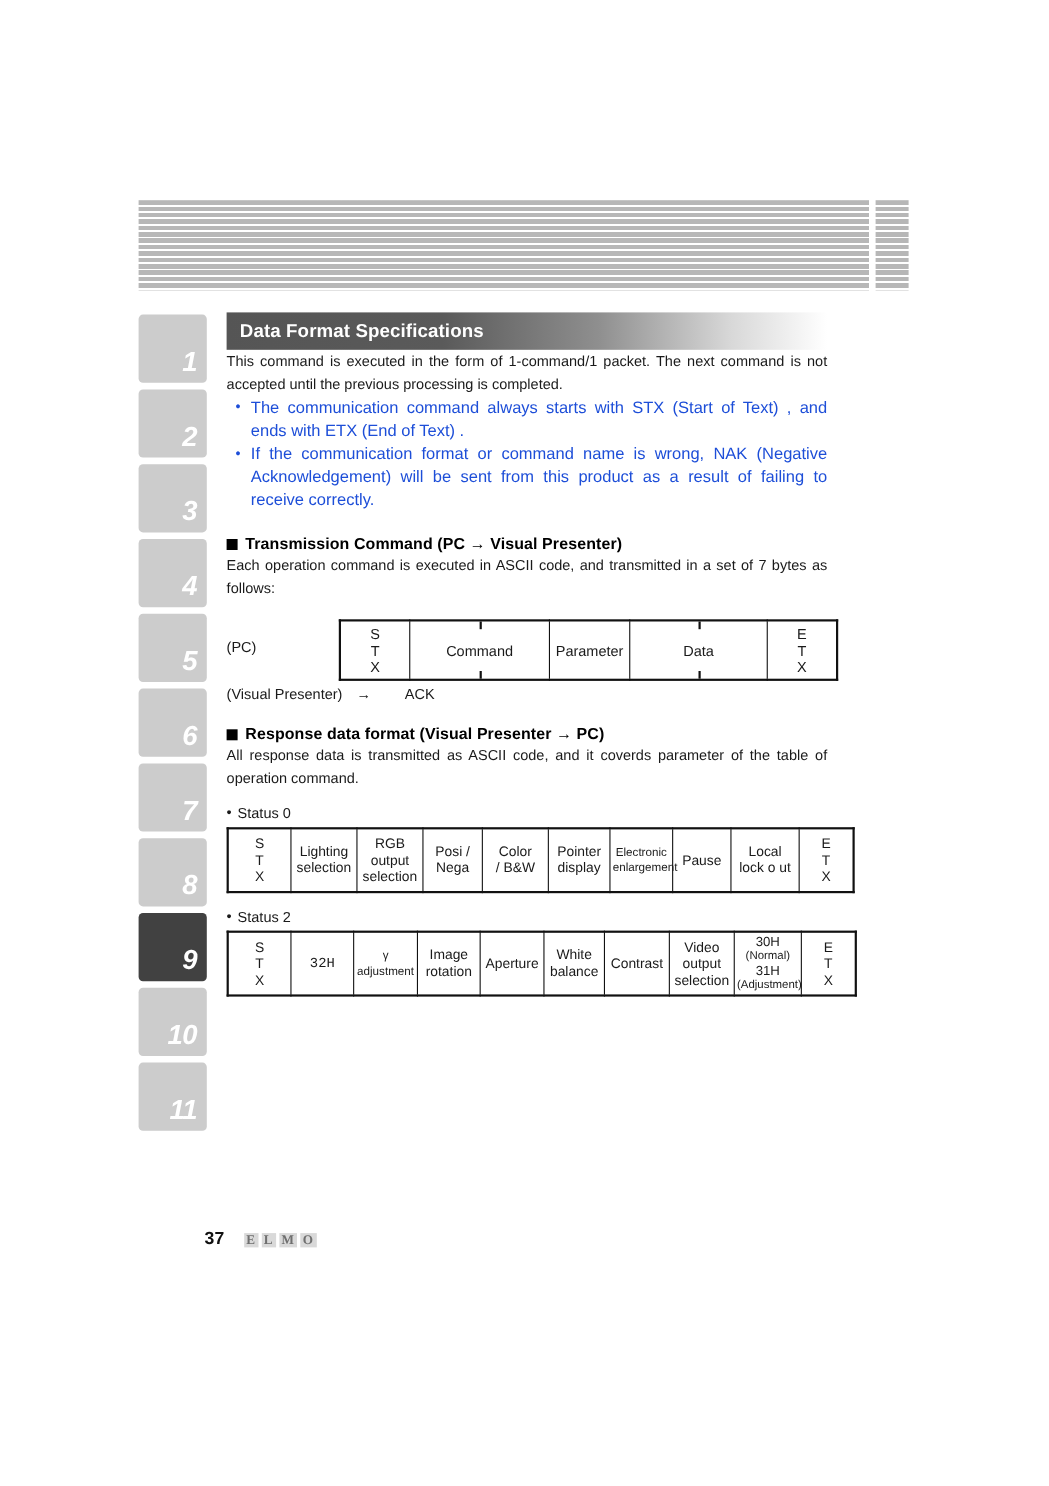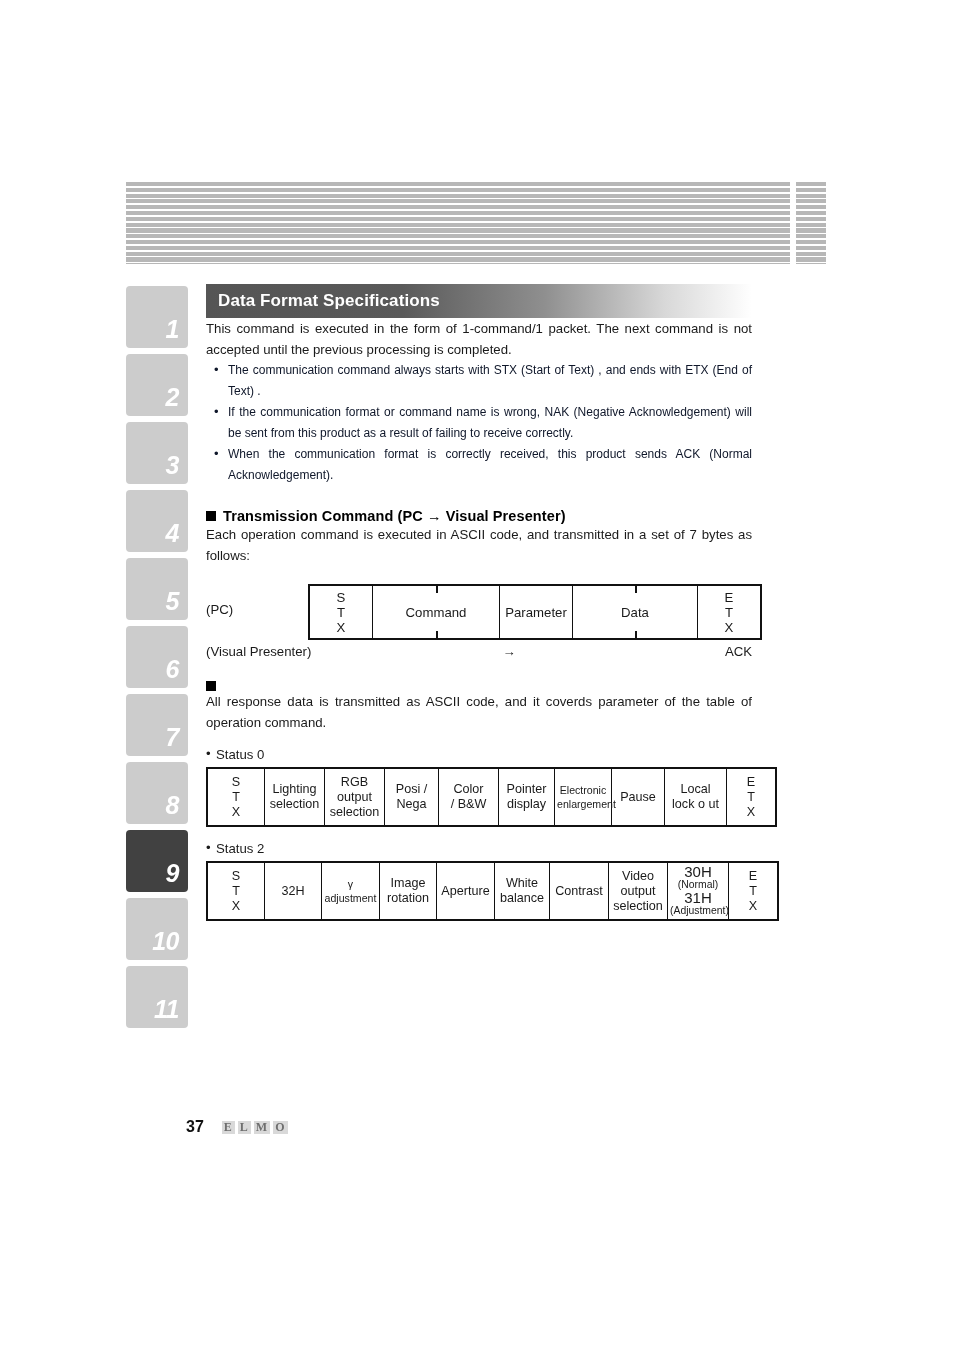--- a/index.html
+++ b/index.html
@@ -111,24 +111,24 @@
     margin-top: 14px;
   }
   ul.bullets {
     margin: 0;
     padding: 0;
     list-style: none;
   }
   ul.bullets li {
     position: relative;
     padding-left: 22px;
-    font-size: 12px;
+    font-size: 15px;
     line-height: 21px;
     text-align: justify;
-    color: #0f172a;
+    color: #1d4ed8;
   }
   ul.bullets li::before {
     content: "\2022";
     position: absolute;
     left: 8px;
     top: -1px;
     font-size: 13px;
   }
 
   
@@ -201,21 +201,20 @@
   }
   .byte-table td.split::before { top: 0; }
   .byte-table td.split::after { bottom: 0; }
 
   .tx-ack {
     margin-top: 8px;
     font-size: 13.2px;
     display: flex;
     align-items: baseline;
     gap: 0;
-    justify-content: space-between;
   }
   .tx-ack .vp { width: 118px; display: inline-block; }
   .tx-ack .arrow { width: 44px; display: inline-block; }
 
   
   .status-label {
     margin-top: 14px;
     font-size: 13.2px;
     position: relative;
     padding-left: 10px;
@@ -241,21 +240,21 @@
     font-size: 12.6px;
     line-height: 15px;
     height: 56px;
     padding: 0 2px;
     color: #1a1a1a;
   }
   .status-table td:first-child { border-left: none; }
   .status-table td:last-child { border-right: none; }
   .status-table td.tight { font-size: 10.6px; line-height: 14px; }
   .status-table td.two-line { font-size: 10.4px; line-height: 13px; }
-  .status-table td.two-line .big { font-size: 15px; }
+  .status-table td.two-line .big { font-size: 12px; }
   .cellline { display: block; }
 
   
   .footer {
     position: absolute;
     left: 186px;
     bottom: 215px;
     display: flex;
     align-items: center;
     gap: 18px;
@@ -329,21 +328,20 @@
 
   <div class="section-bar">
     <span class="section-title">Data Format Specifications</span>
   </div>
 
   <p class="body-text intro">This command is executed in the form of 1-command/1 packet.  The next command is not accepted until the previous processing is completed.</p>
 
   <ul class="bullets" id="intro-bullets">
       <li>The communication command always starts with STX (Start of Text) , and ends with ETX (End of Text) .</li>
       <li>If the communication format or command name is wrong, NAK (Negative Acknowledgement) will be sent from this product as a result of failing to receive correctly.</li>
-      <li>When the communication format is correctly received, this product sends ACK (Normal Acknowledgement).</li>
     </ul>
 
   <div class="subhead">
     <span class="sq"></span>
     <span class="subhead-text">Transmission Command (PC → Visual Presenter)</span>
   </div>
   <p class="body-text after-subhead">Each operation command is executed in ASCII code, and transmitted in a set of 7 bytes as follows:</p>
 
   <div class="tx-area">
     <span class="tx-label-pc">(PC)</span>
@@ -369,20 +367,21 @@
   </div>
 
   <div class="tx-ack">
     <span class="vp">(Visual Presenter)</span>
     <span class="arrow">→</span>
     <span>ACK</span>
   </div>
 
   <div class="subhead">
     <span class="sq"></span>
+    <span class="subhead-text">Response data format (Visual Presenter → PC)</span>
   </div>
   <p class="body-text after-subhead">All response data is transmitted as ASCII code, and it coverds parameter of the table of operation command.</p>
 
   <div class="status-label">Status 0</div>
   <table class="status-table">
     <tbody>
         <tr id="status0-row">
           <td class="stx-stack" style="width: 52px;">
             <span class="cellline">S</span>
             <span class="cellline">T</span>
@@ -429,21 +428,21 @@
 
   <div class="status-label">Status 2</div>
   <table class="status-table">
     <tbody>
         <tr id="status2-row">
           <td class="stx-stack" style="width: 52px;">
             <span class="cellline">S</span>
             <span class="cellline">T</span>
             <span class="cellline">X</span>
           </td>
-          <td style="width: 52px;">32H</td>
+          <td style="width: 52px; font-family: Liberation Mono, monospace;">32H</td>
           <td class="tight" style="width: 53px;">
             <span class="cellline">γ</span>
             <span class="cellline">adjustment</span>
           </td>
           <td style="width: 52px;">
             <span class="cellline">Image</span>
             <span class="cellline">rotation</span>
           </td>
           <td style="width: 53px;">Aperture</td>
           <td style="width: 50px;">

